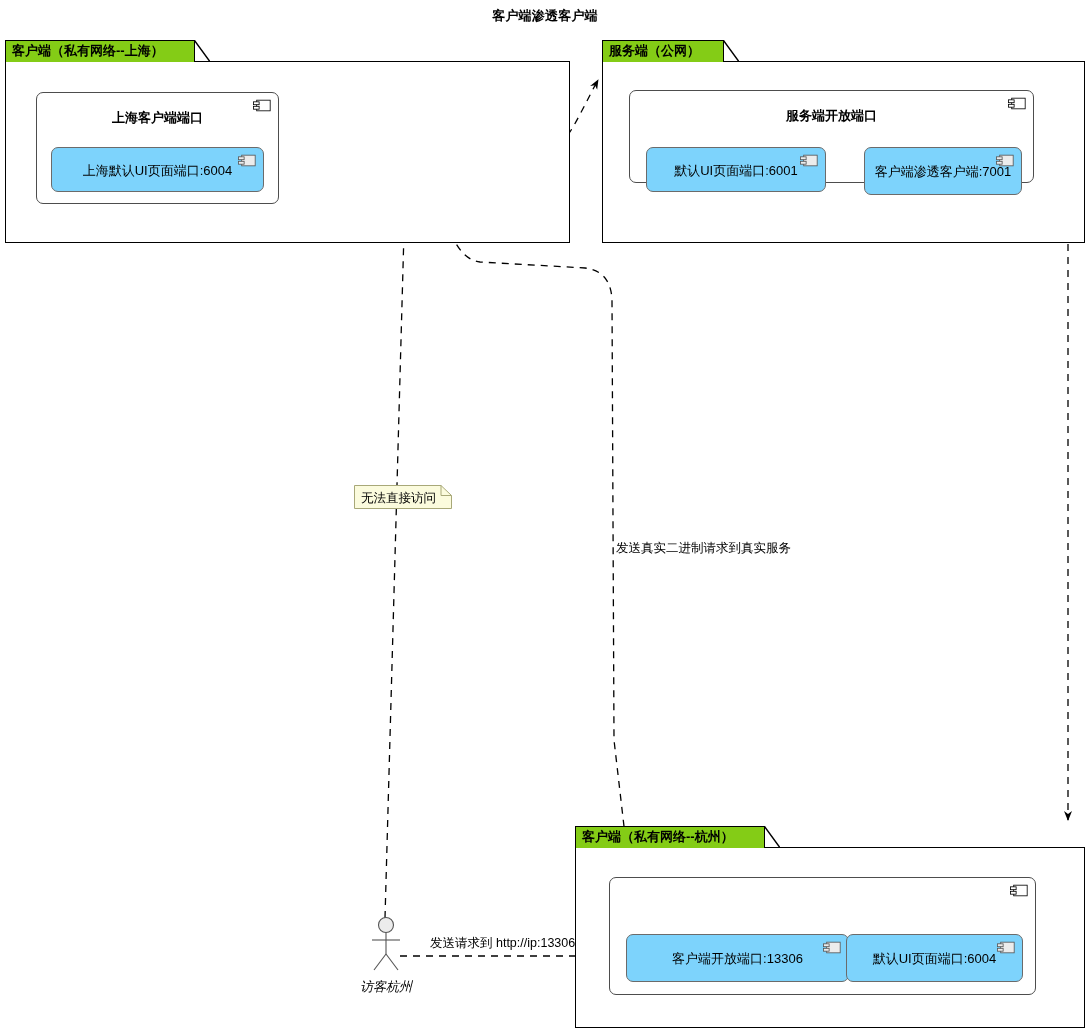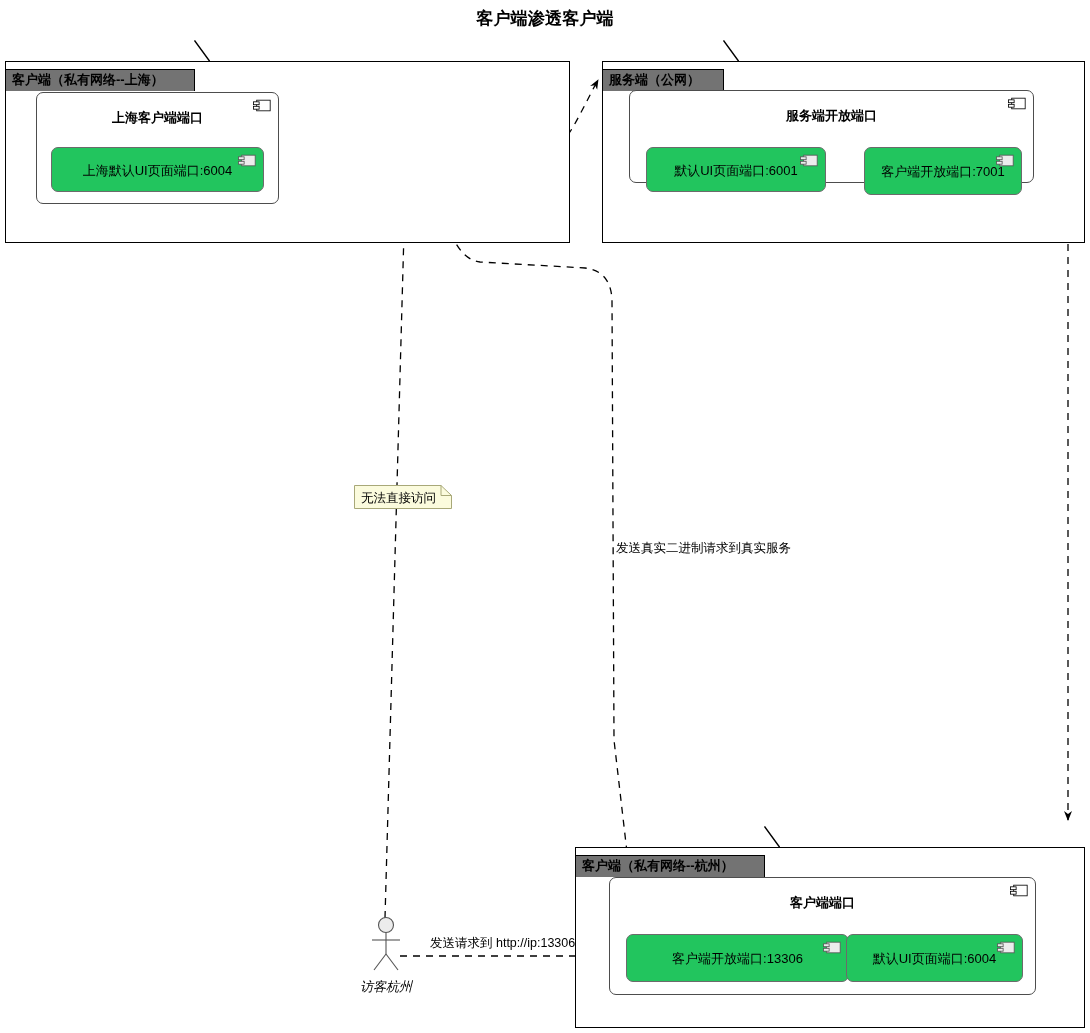--- a/index.html
+++ b/index.html
@@ -27,45 +27,44 @@
     pointer-events: none;
   }
 
   
   .diagram-title {
     position: absolute;
     top: 7px;
     left: 0;
     width: 1090px;
     text-align: center;
-    font-size: 17px;
+    font-size: 13px;
     font-weight: bold;
     letter-spacing: 0.2px;
   }
 
   
   .package {
     position: absolute;
   }
   .pkg-tab {
     position: absolute;
     top: 0;
     left: 0;
     height: 22px;
     box-sizing: border-box;
     border: 1.4px solid #000;
     border-bottom: none;
-    background: #737373;
+    background: #84cc16;
     font-size: 13px;
     font-weight: bold;
     line-height: 20px;
     padding: 0 4px 0 6px;
     white-space: nowrap;
     z-index: 3;
-    margin-top: 29px;
   }
   .pkg-tab-slant {
     position: absolute;
     top: 0;
     height: 22px;
     width: 16px;
     z-index: 3;
   }
   .pkg-body {
     position: absolute;
@@ -79,21 +78,21 @@
   
   .component {
     position: absolute;
     box-sizing: border-box;
     border: 1.1px solid #4d4d4d;
     border-radius: 7px;
     background: #ffffff;
     z-index: 4;
   }
   .component.filled {
-    background: #22c55e;
+    background: #7dd3fc;
     border-color: #6b6b6b;
   }
   .comp-title {
     position: absolute;
     left: 0;
     right: 0;
     top: 16px;
     text-align: center;
     font-size: 13px;
     font-weight: bold;
@@ -257,30 +256,29 @@
   <div class="component filled" style="left:646px; top:147px; width:180px; height:45px;">
     <span class="comp-label">默认UI页面端口:6001</span>
     <svg class="comp-icon" viewBox="0 0 22 15" xmlns="http://www.w3.org/2000/svg">
       <rect x="4.5" y="1" width="16.5" height="13" fill="#ececec" stroke="#555" stroke-width="1"></rect>
       <rect x="0.5" y="3" width="7" height="3.5" fill="#ececec" stroke="#555" stroke-width="1"></rect>
       <rect x="0.5" y="8.5" width="7" height="3.5" fill="#ececec" stroke="#555" stroke-width="1"></rect>
     </svg>
   </div>
 
   <div class="component filled" style="left:864px; top:147px; width:158px; height:48px;">
-    <span class="comp-label">客户端开放端口:7001</span>
+    <span class="comp-label">客户端渗透客户端:7001</span>
     <svg class="comp-icon" viewBox="0 0 22 15" xmlns="http://www.w3.org/2000/svg">
       <rect x="4.5" y="1" width="16.5" height="13" fill="#ececec" stroke="#555" stroke-width="1"></rect>
       <rect x="0.5" y="3" width="7" height="3.5" fill="#ececec" stroke="#555" stroke-width="1"></rect>
       <rect x="0.5" y="8.5" width="7" height="3.5" fill="#ececec" stroke="#555" stroke-width="1"></rect>
     </svg>
   </div>
 
   <div class="component" style="left:609px; top:877px; width:427px; height:118px;">
-    <span class="comp-title">客户端端口</span>
     <svg class="comp-icon" viewBox="0 0 22 15" xmlns="http://www.w3.org/2000/svg">
       <rect x="4.5" y="1" width="16.5" height="13" fill="#fff" stroke="#000" stroke-width="1"></rect>
       <rect x="0.5" y="3" width="7" height="3.5" fill="#fff" stroke="#000" stroke-width="1"></rect>
       <rect x="0.5" y="8.5" width="7" height="3.5" fill="#fff" stroke="#000" stroke-width="1"></rect>
     </svg>
   </div>
 
   <div class="component filled" style="left:626px; top:934px; width:223px; height:48px;">
     <span class="comp-label">客户端开放端口:13306</span>
     <svg class="comp-icon" viewBox="0 0 22 15" xmlns="http://www.w3.org/2000/svg">

